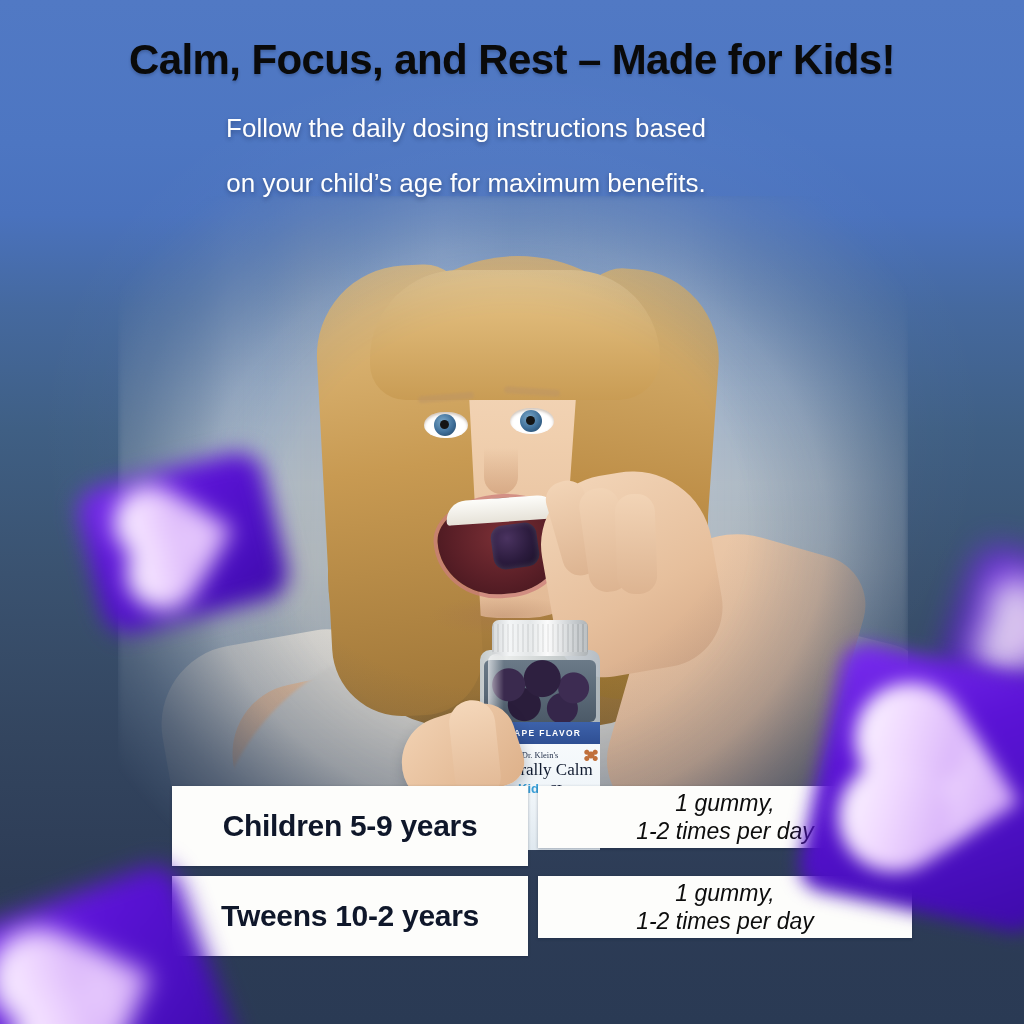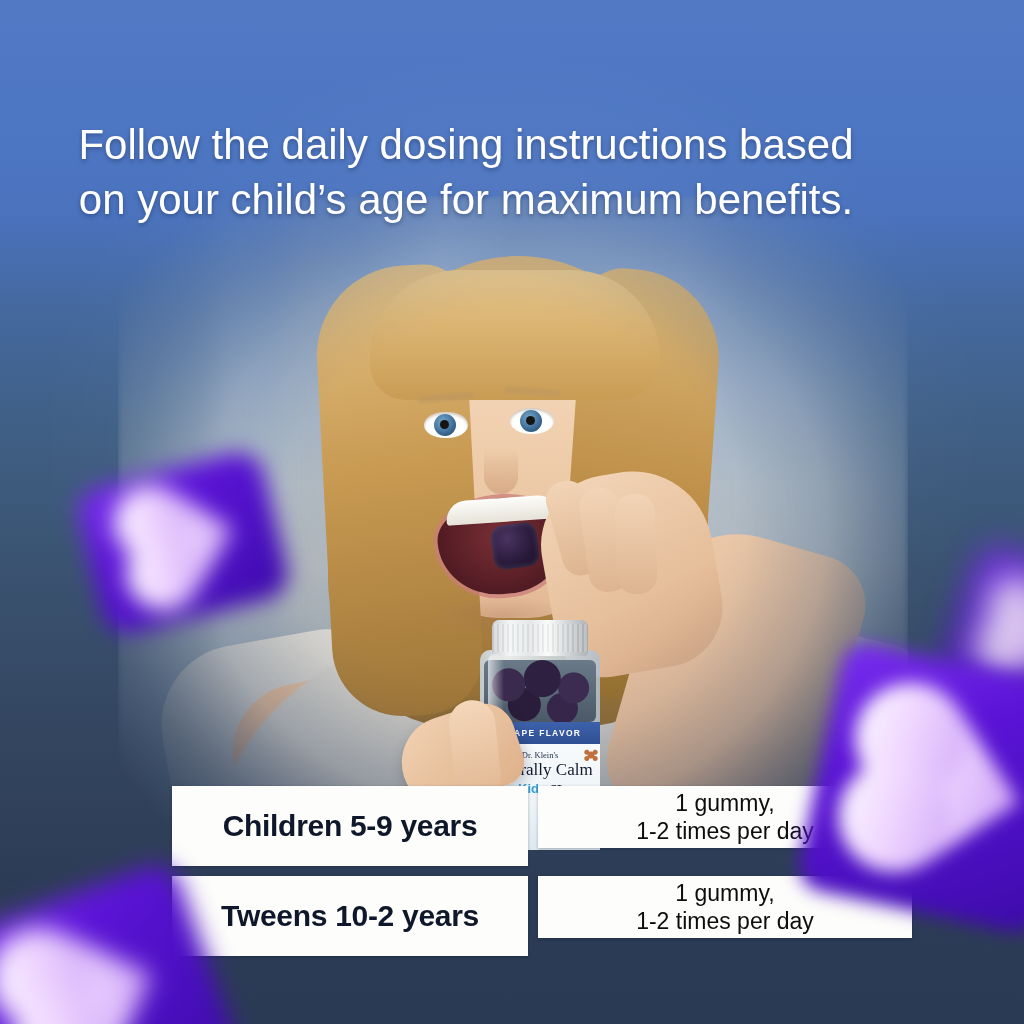--- a/index.html
+++ b/index.html
@@ -282,24 +282,23 @@
   
   .headline{
     position:absolute;left:0;top:36px;width:1024px;text-align:center;
     font-size:42px;font-weight:700;color:#0a0a0a;letter-spacing:-0.6px;
     font-family:"Liberation Sans",sans-serif;
     text-shadow:0 2px 3px rgba(20,35,70,.28);
     white-space:nowrap;
   }
   .subhead{
     position:absolute;left:0;top:101px;width:932px;text-align:center;
-    color:#ffffff;font-size:42px;line-height:55px;font-weight:400;
+    color:#ffffff;font-size:26px;line-height:55px;font-weight:400;
     font-family:"Liberation Sans",sans-serif;
     text-shadow:0 2px 4px rgba(18,34,66,.42);
-    margin-top:16px;
   }
   .subhead div{white-space:nowrap;}
 
   
   .table{position:absolute;left:172px;top:786px;width:740px;}
   .trow{display:flex;margin-bottom:10px;}
   .trow:last-child{margin-bottom:0;}
   .cell{
     background:#fdfdfb;
     display:flex;align-items:center;justify-content:center;
@@ -309,21 +308,21 @@
     width:356px;height:80px;
     color:#0f172a;font-weight:700;font-size:30px;letter-spacing:-0.3px;
     font-family:"Liberation Sans",sans-serif;
     text-shadow:0 1px 0 rgba(255,255,255,.6);
   }
   .cell-dose{
     margin-left:10px;height:62px;flex:1;
     color:#0d0d0d;font-size:23px;line-height:28px;text-align:center;
     font-family:"Liberation Sans",sans-serif;
   }
-  .cell-dose div{white-space:nowrap;}
+  .cell-dose div{white-space:nowrap;font-style:italic;}
   .row-teens .cell-age{font-size:30px;}
   .row-teens .cell-dose{font-size:22px;}
 </style>
 </head>
 <body>
 
 <div class="stage">
 
   <div class="bg"></div>
   <div class="bg-vig"></div>
@@ -388,20 +387,21 @@
   </div>
 
   <div class="hand-front"></div>
   <div class="thumb-front"></div>
 
   <div class="gummy" id="gummy-left">
     <div class="slab"></div>
     <div class="heart"></div>
   </div>
 
+  <div class="headline">Calm, Focus, and Rest – Made for Kids!</div>
   <div class="subhead">
     <div>Follow the daily dosing instructions based</div>
     <div>on your child’s age for maximum benefits.</div>
   </div>
 
   <div class="table">
     <div class="trow">
       <div class="cell cell-age">Children 5-9 years</div>
       <div class="cell cell-dose">
         <div>

